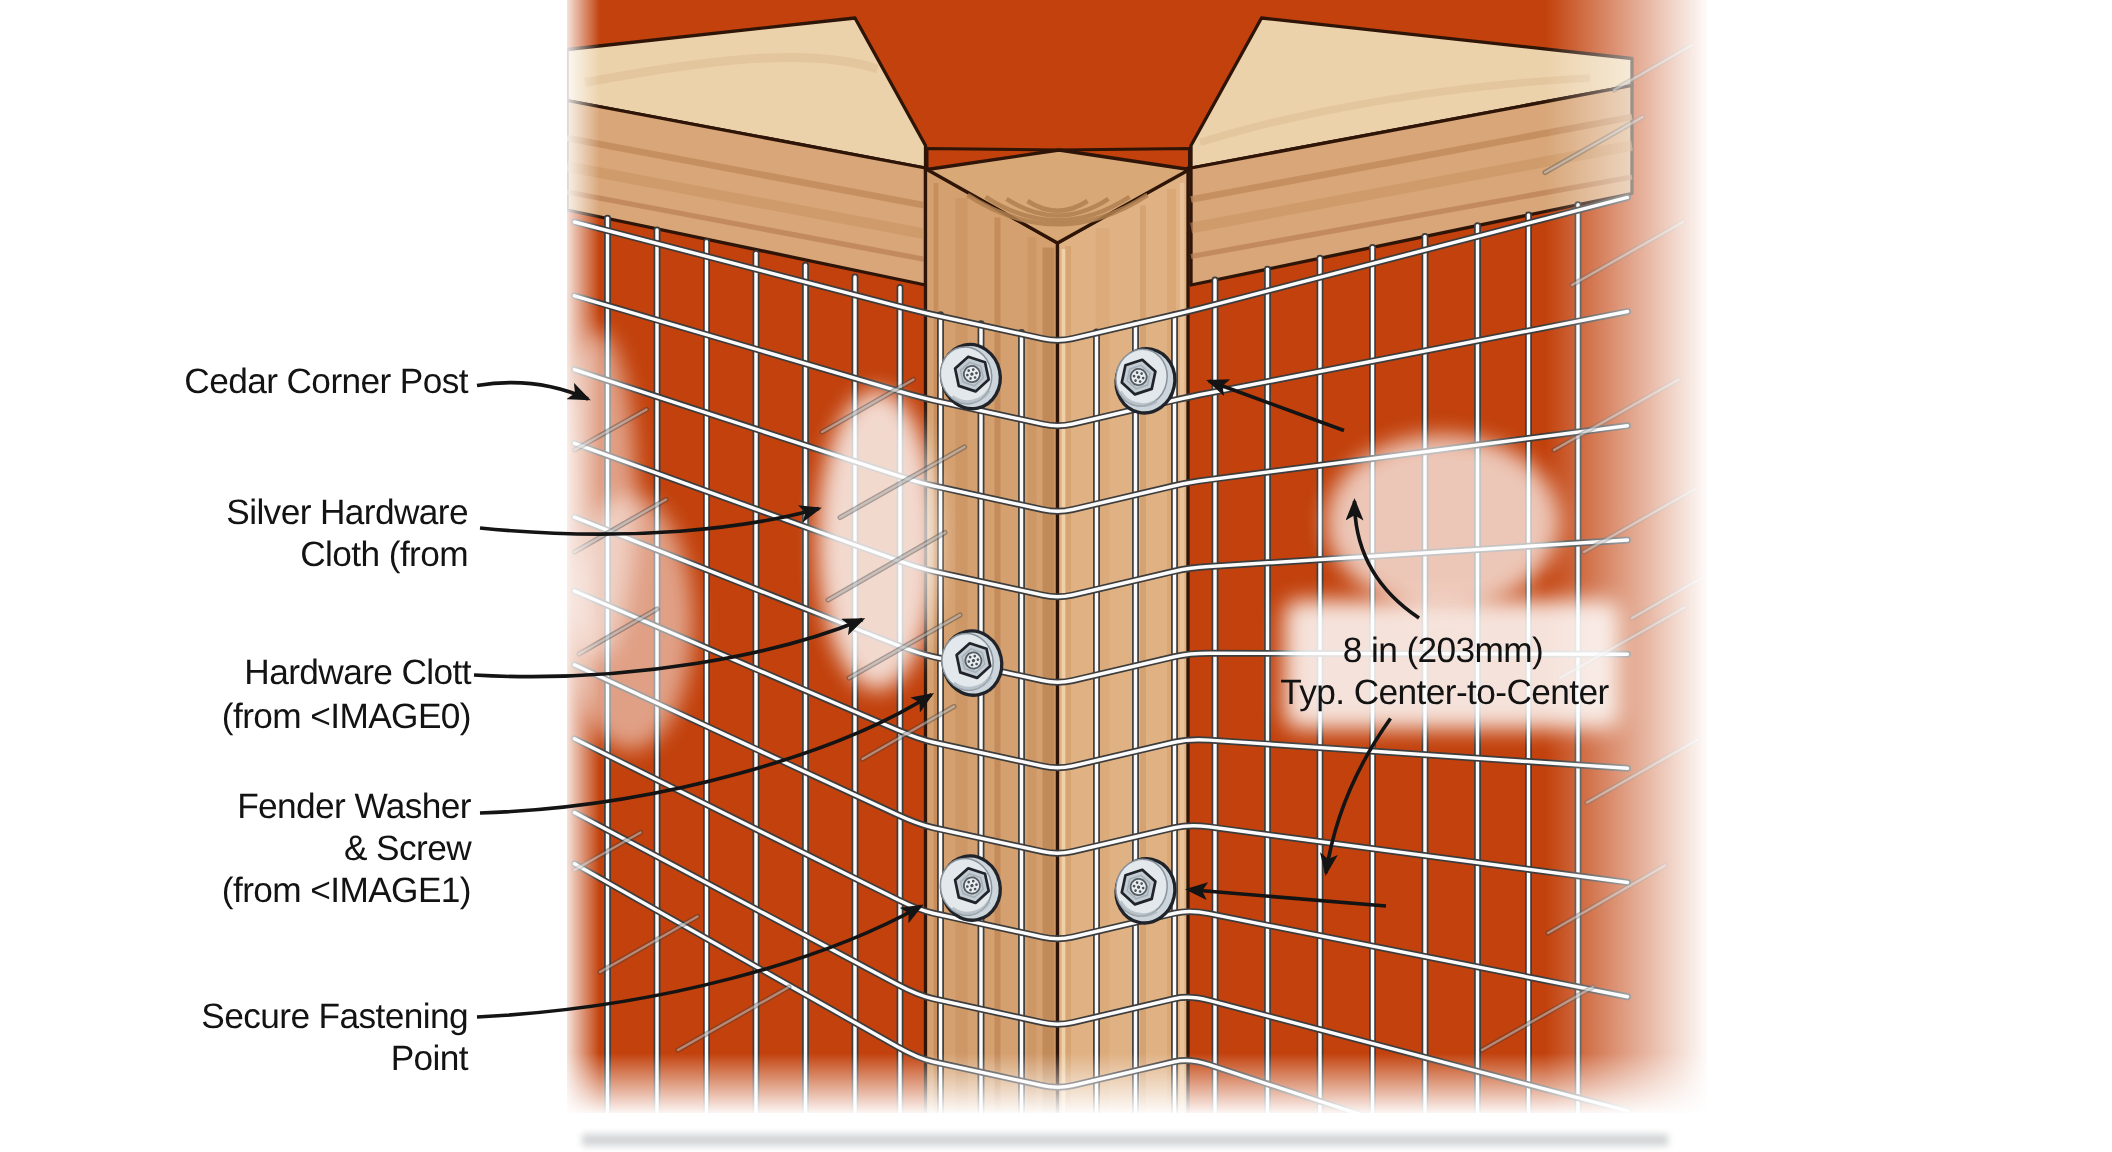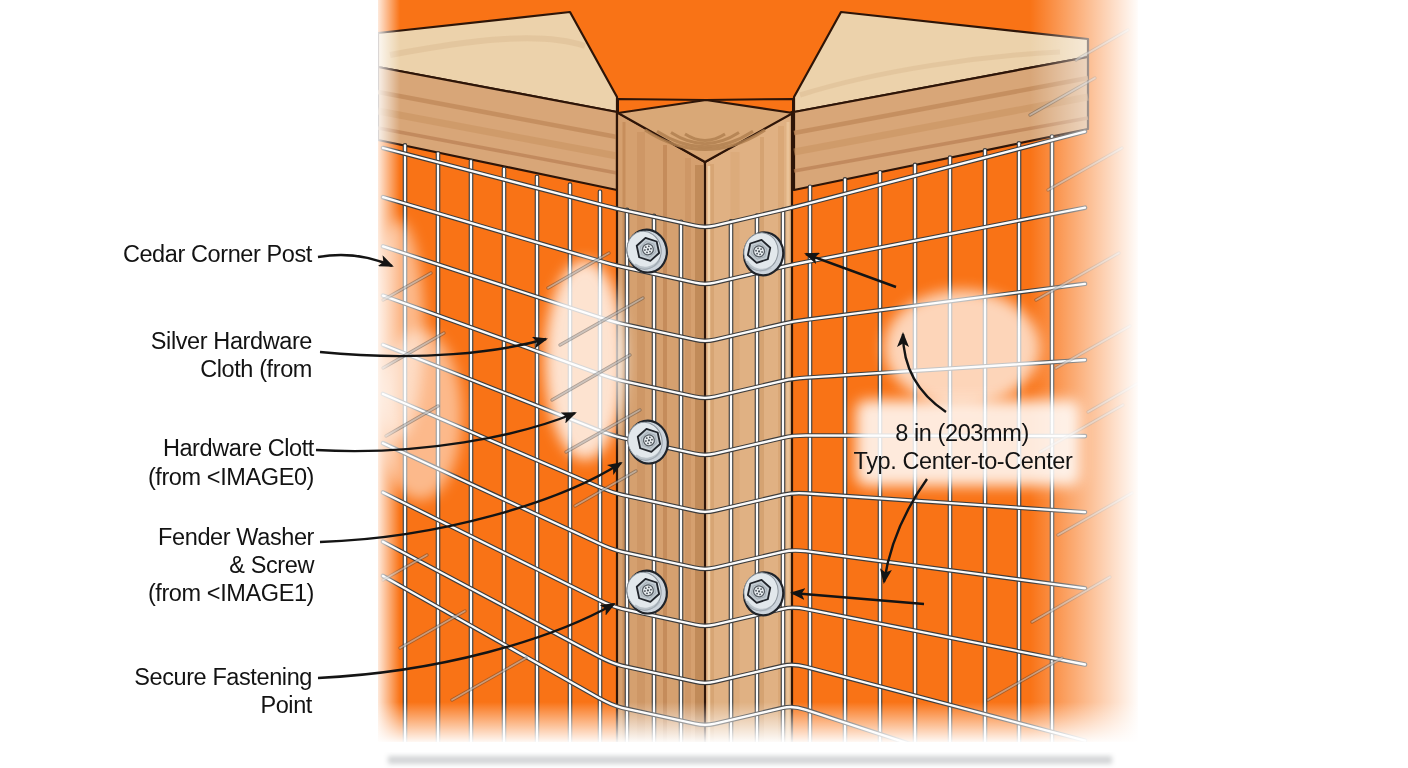--- a/index.html
+++ b/index.html
@@ -1,16 +1,16 @@
 <!DOCTYPE html>
 <html><head>
 <meta charset="utf-8">
 <style>
   html,body{margin:0;padding:0;background:#fff;}
-  .stage{position:relative;width:1408px;height:768px;background:#f97316;overflow:hidden;
+  .stage{position:relative;width:1408px;height:768px;background:#c2410c;overflow:hidden;
          font-family:"Liberation Sans",sans-serif;text-decoration:underline;}
   svg{display:block}
   .lbl{font-family:"Liberation Sans",sans-serif;font-size:23.5px;fill:#131313;
        letter-spacing:-0.4px;}
   .lbl-r{text-anchor:end;}
   .lbl-c{text-anchor:middle;}
 </style>
 </head>
 <body>
 

